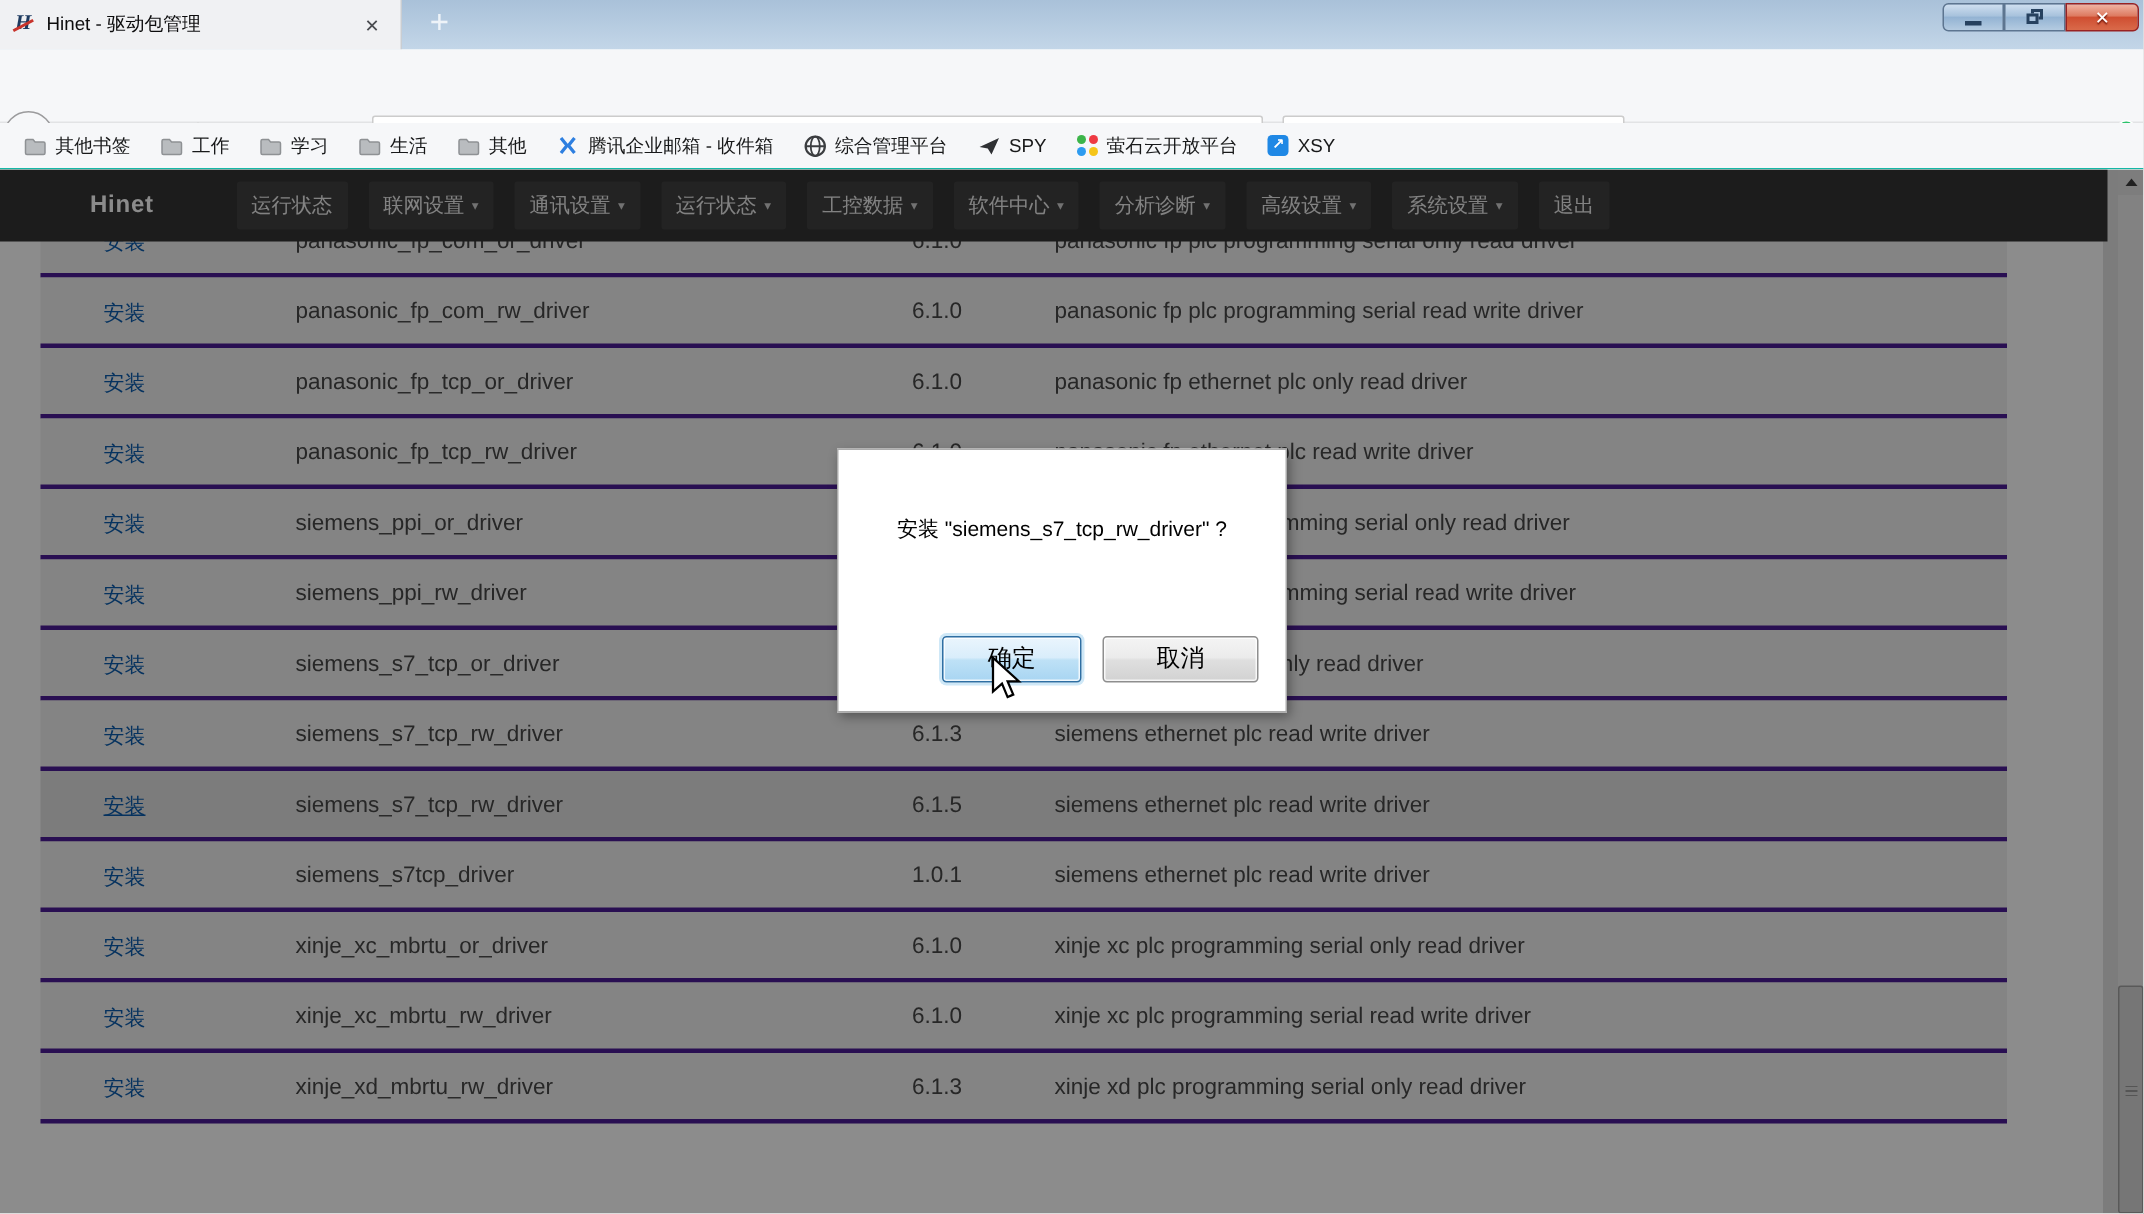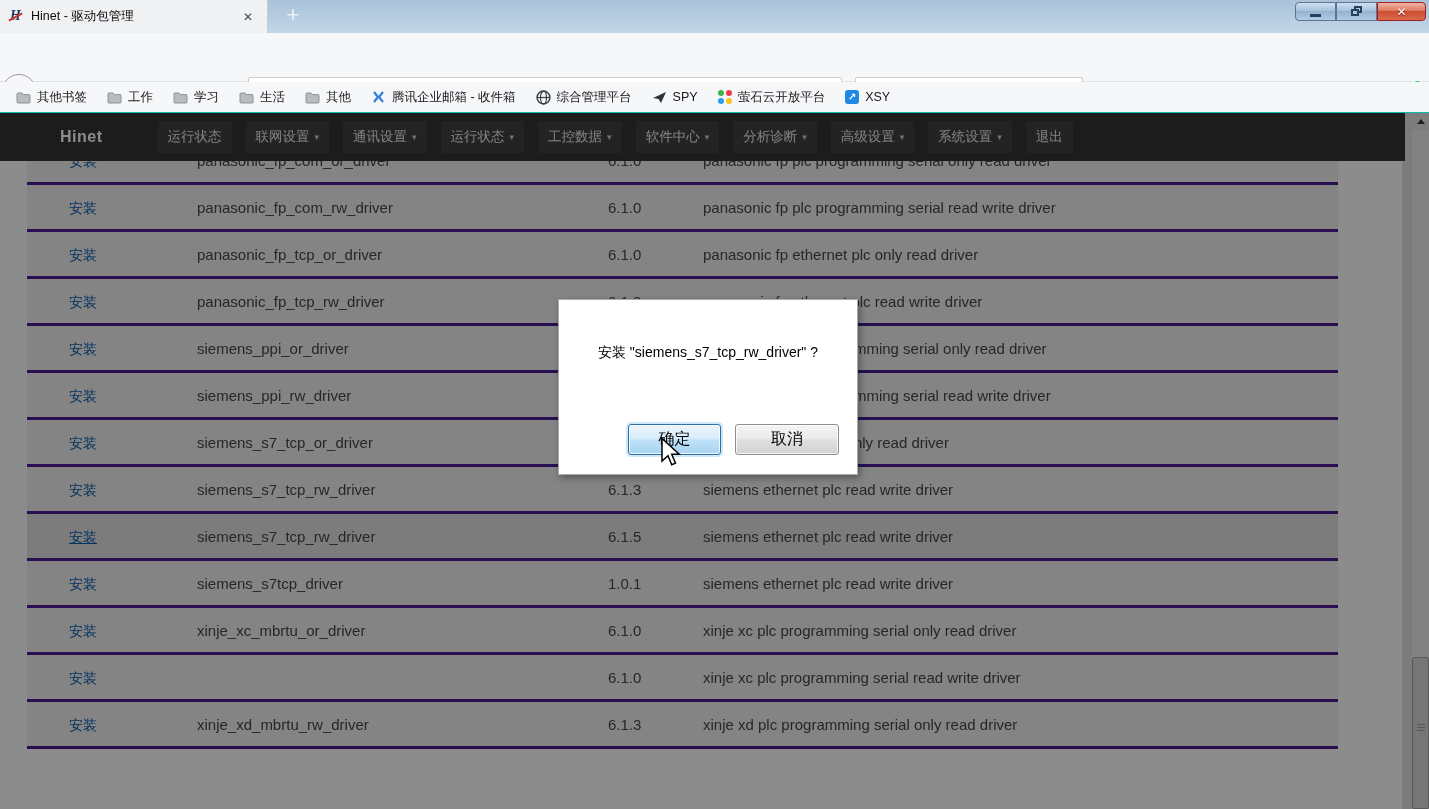--- a/index.html
+++ b/index.html
@@ -411,20 +411,21 @@
         <span class="c-desc">siemens ethernet plc read write driver</span>
       </div>
       <div class="row">
         <a class="install" href="#">安装</a>
         <span class="c-name">xinje_xc_mbrtu_or_driver</span>
         <span class="c-ver">6.1.0</span>
         <span class="c-desc">xinje xc plc programming serial only read driver</span>
       </div>
       <div class="row">
         <a class="install" href="#">安装</a>
+        <span class="c-name">xinje_xc_mbrtu_rw_driver</span>
         <span class="c-ver">6.1.0</span>
         <span class="c-desc">xinje xc plc programming serial read write driver</span>
       </div>
       <div class="row">
         <a class="install" href="#">安装</a>
         <span class="c-name">xinje_xd_mbrtu_rw_driver</span>
         <span class="c-ver">6.1.3</span>
         <span class="c-desc">xinje xd plc programming serial only read driver</span>
       </div>
     </div>

